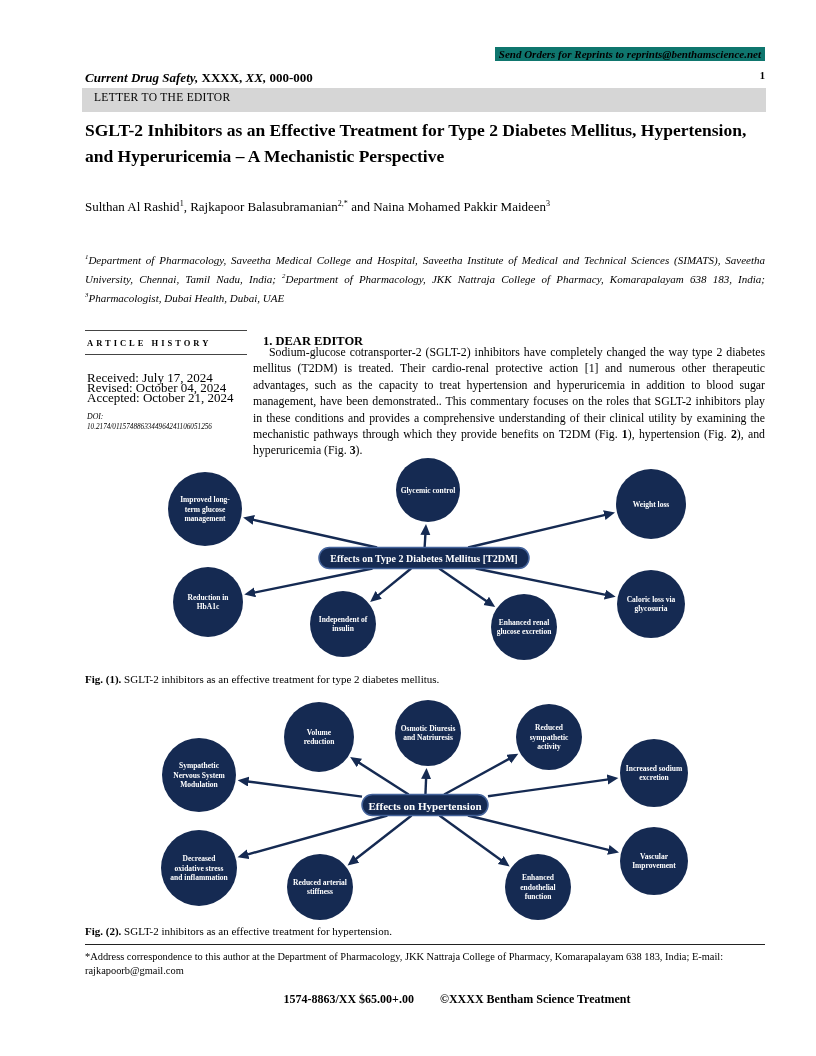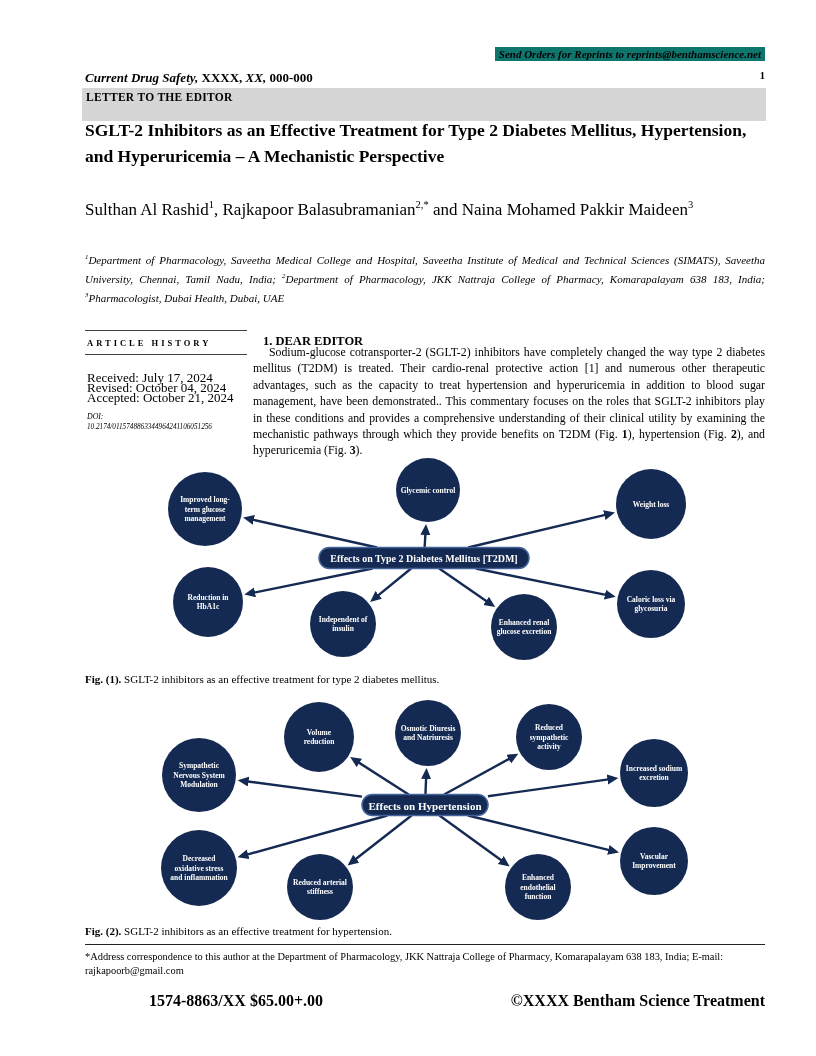--- a/index.html
+++ b/index.html
@@ -3,45 +3,45 @@
 <meta charset="utf-8">
 <style>
   html,body{margin:0;padding:0;background:#888;}
   .page{position:relative;width:816px;height:1056px;background:#fff;
         font-family:"Liberation Serif",serif;color:#000;overflow:hidden;}
   .abs{position:absolute;}
   .reprint{right:51px;top:47px;background:#0f766e;font-weight:bold;font-style:italic;
            font-size:11px;padding:1px 4px;}
   .journal-line{left:85px;top:70px;width:680px;font-size:13px;font-weight:bold;}
   .page-num{right:51px;top:70px;font-size:10.5px;font-weight:bold;}
-  .banner{left:82px;top:88px;width:684px;height:33px;background:#d6d6d6;font-weight:bold;
-          font-size:11.5px;line-height:19px;padding-left:4px;box-sizing:border-box;letter-spacing:0.3px;}
+  .banner{left:82px;top:88px;width:684px;height:24px;background:#d6d6d6;font-weight:normal;
+          font-size:11.5px;line-height:19px;padding-left:12px;box-sizing:border-box;letter-spacing:0.3px;}
   .title{left:85px;top:117px;width:662px;font-size:17.5px;font-weight:bold;line-height:26px;margin:0;}
-  .authors{left:85px;top:199px;width:680px;font-size:17px;}
+  .authors{left:85px;top:199px;width:680px;font-size:13px;}
   .affiliations{left:85px;top:249px;width:680px;font-style:italic;font-size:11px;
                 line-height:16.5px;text-align:justify;}
   .history{left:85px;top:330px;width:162px;border-top:1.5px solid #444;}
   .history-heading{font-size:8.5px;font-weight:bold;letter-spacing:3px;padding:7px 0 6px 2px;
                    border-bottom:1.5px solid #444;}
   .history-items{margin-top:18px;padding-left:2px;font-size:13px;line-height:10px;}
   .doi-label{margin-top:9px;padding-left:2px;font-style:italic;font-size:7.8px;line-height:10px;}
   .doi{padding-left:2px;font-style:italic;font-size:7.2px;line-height:10px;}
   .dear-heading{left:253px;top:324px;font-size:12.5px;font-weight:bold;margin:10px;}
   .para{left:253px;top:344px;width:512px;font-size:11.8px;line-height:16.4px;
         text-align:justify;text-indent:16px;margin:0;}
   .fig{left:85px;background:#fff;}
   .fig1{top:458px;}
   .fig2{top:696px;}
   .caption{left:85px;width:680px;font-size:11px;margin:0;}
   .cap1{top:673px;}
   .cap2{top:925px;}
   .footrule{left:85px;top:944px;width:680px;border-top:1.8px solid #222;height:0;}
   .footnote{left:85px;top:950px;width:680px;font-size:10.4px;line-height:14px;}
   .footer{left:85px;top:992px;width:680px;box-sizing:border-box;padding-left:64px;
-          display:flex;justify-content:space-between;gap:26px;font-weight:bold;font-size:16px;}
+          display:flex;justify-content:center;gap:26px;font-weight:bold;font-size:12px;}
   sup{font-size:0.62em;}
 </style>
 </head>
 <body>
 
 <div class="page">
 
   <div class="abs reprint">Send Orders for Reprints to reprints@benthamscience.net</div>
 
   <div class="abs journal-line"><span style="font-style: italic;">Current Drug Safety, </span><span>XXXX, </span><span style="font-style: italic;">XX, </span><span>000-000</span></div>

